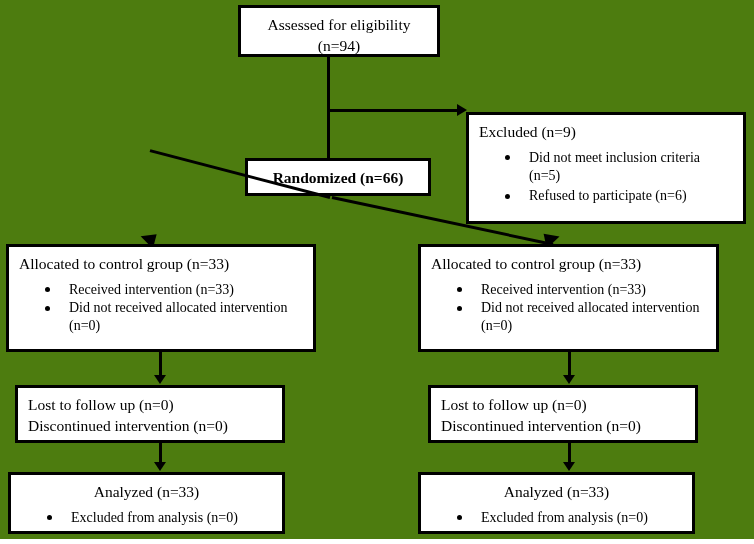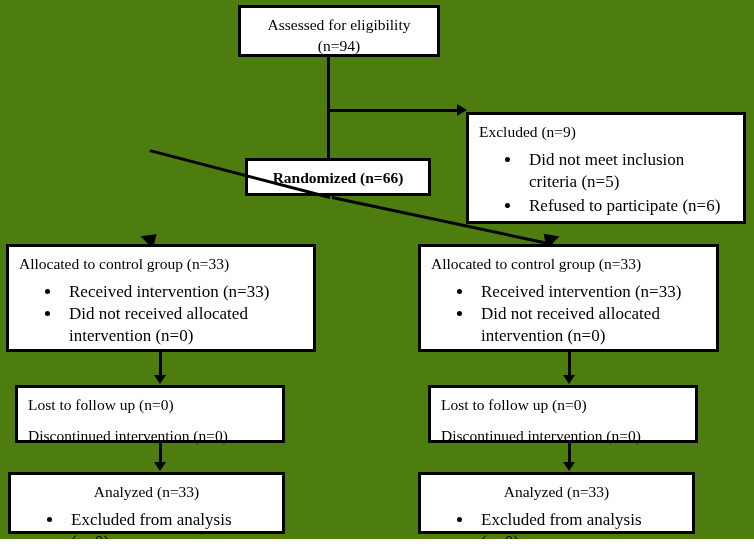--- a/index.html
+++ b/index.html
@@ -38,38 +38,38 @@
   }
   ul.bullets {
     list-style: none;
     margin: 6px 0 0 0;
     padding: 0 0 0 26px;
   }
   ul.bullets li {
     position: relative;
     padding-left: 24px;
     margin-bottom: 2px;
-    font-size: 17px;
+    font-size: 14px;
     line-height: 1.3;
   }
   ul.bullets li .dot {
     position: absolute;
     left: 0;
     top: 0.46em;
     width: 5px;
     height: 5px;
     background: #000;
     border-radius: 50%;
   }
   ul.bullets.tight li {
     margin-bottom: 0px;
   }
   .spaced-line {
     display: block;
-    margin-bottom: 10px;
+    margin-bottom: 0;
   }
   .spaced-line.last {
     margin-bottom: 0;
   }
 
   
   .vline {
     position: absolute;
     background: #000000;
     width: 3px;

